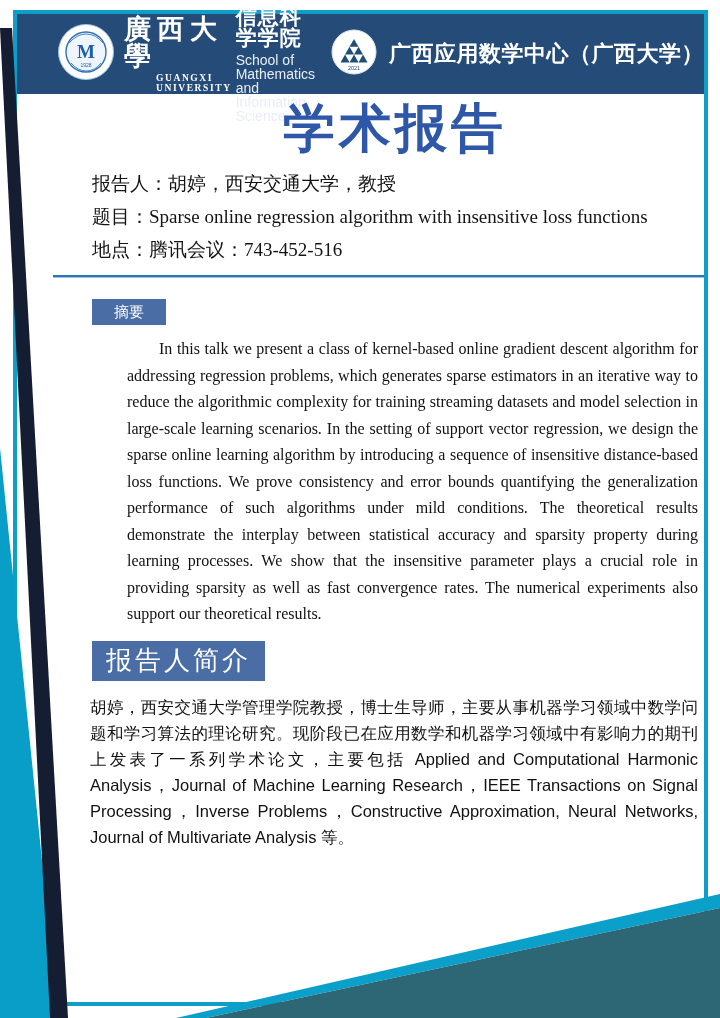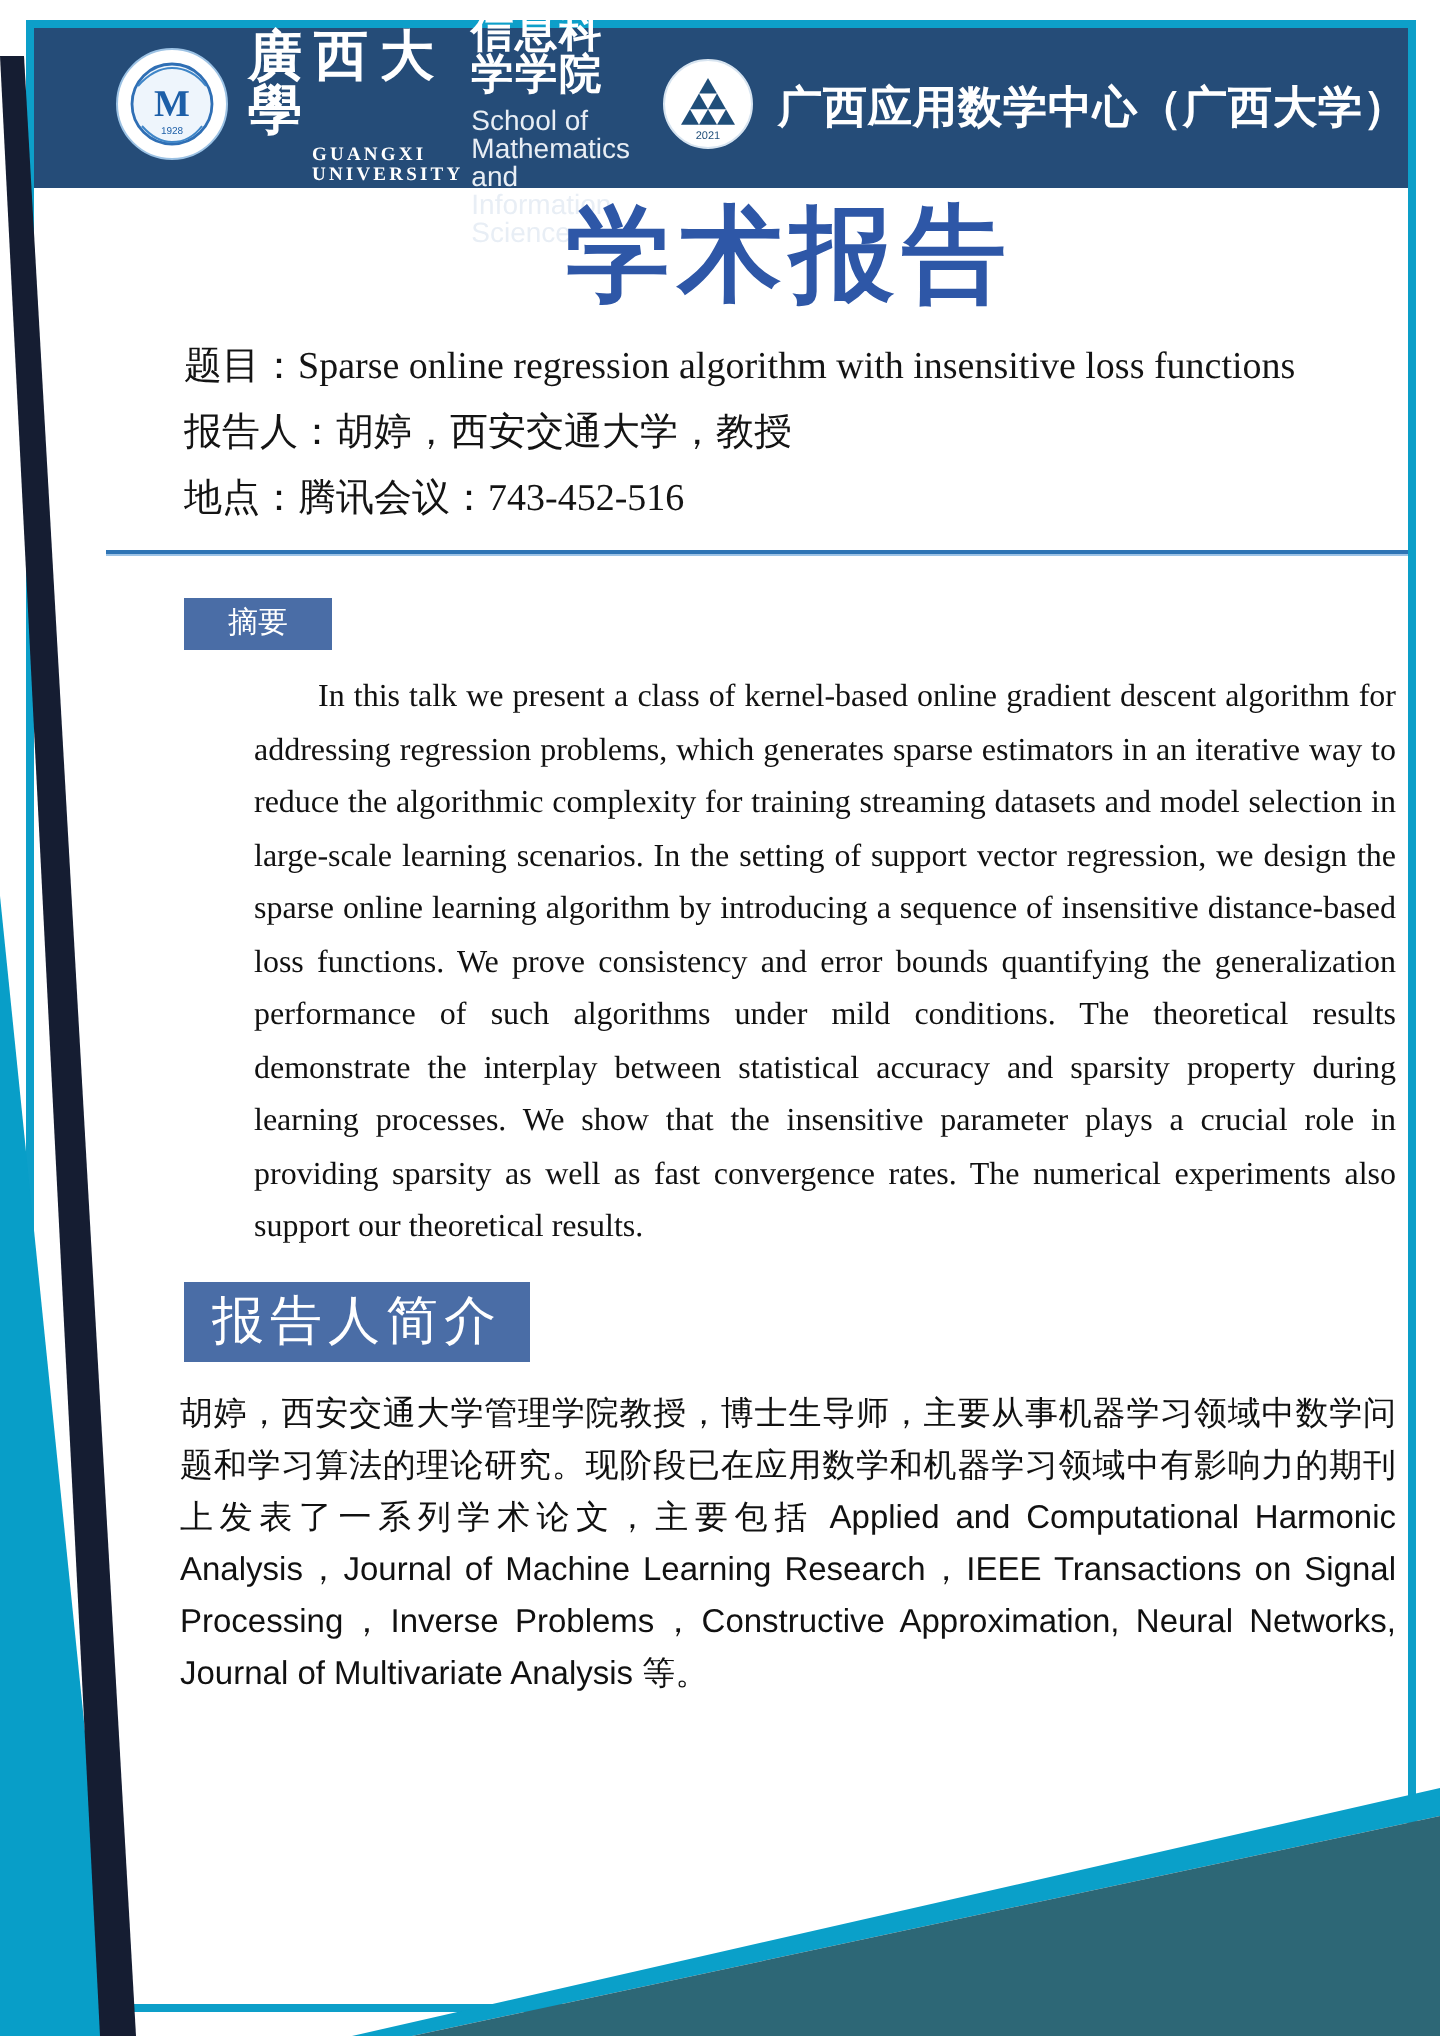--- a/index.html
+++ b/index.html
@@ -106,22 +106,22 @@
         <text x="23" y="40.5" text-anchor="middle" font-size="5.5" fill="#1f4e79" font-family="Liberation Sans, sans-serif">2021</text>
       </svg>
     </span>
     <span class="center-name">广西应用数学中心（广西大学）</span>
   </div>
 
   <div class="content">
     <div class="poster-title">学术报告</div>
 
     <div class="info-block">
+      <div>报告人：胡婷，西安交通大学，教授</div>
       <div>题目：Sparse online regression algorithm with insensitive loss functions</div>
-      <div>报告人：胡婷，西安交通大学，教授</div>
       <div>地点：腾讯会议：743-452-516</div>
     </div>
   </div>
 
   <div class="divider"></div>
 
   <div>
     <span class="abstract-badge">摘要</span>
   </div>
   <p class="abstract-text">In this talk we present a class of kernel-based online gradient descent algorithm for addressing regression problems, which generates sparse estimators in an iterative way to reduce the algorithmic complexity for training streaming datasets and model selection in large-scale learning scenarios. In the setting of support vector regression, we design the sparse online learning algorithm by introducing a sequence of insensitive distance-based loss functions. We prove consistency and error bounds quantifying the generalization performance of such algorithms under mild conditions. The theoretical results demonstrate the interplay between statistical accuracy and sparsity property during learning processes. We show that the insensitive parameter plays a crucial role in providing sparsity as well as fast convergence rates. The numerical experiments also support our theoretical results.</p>

